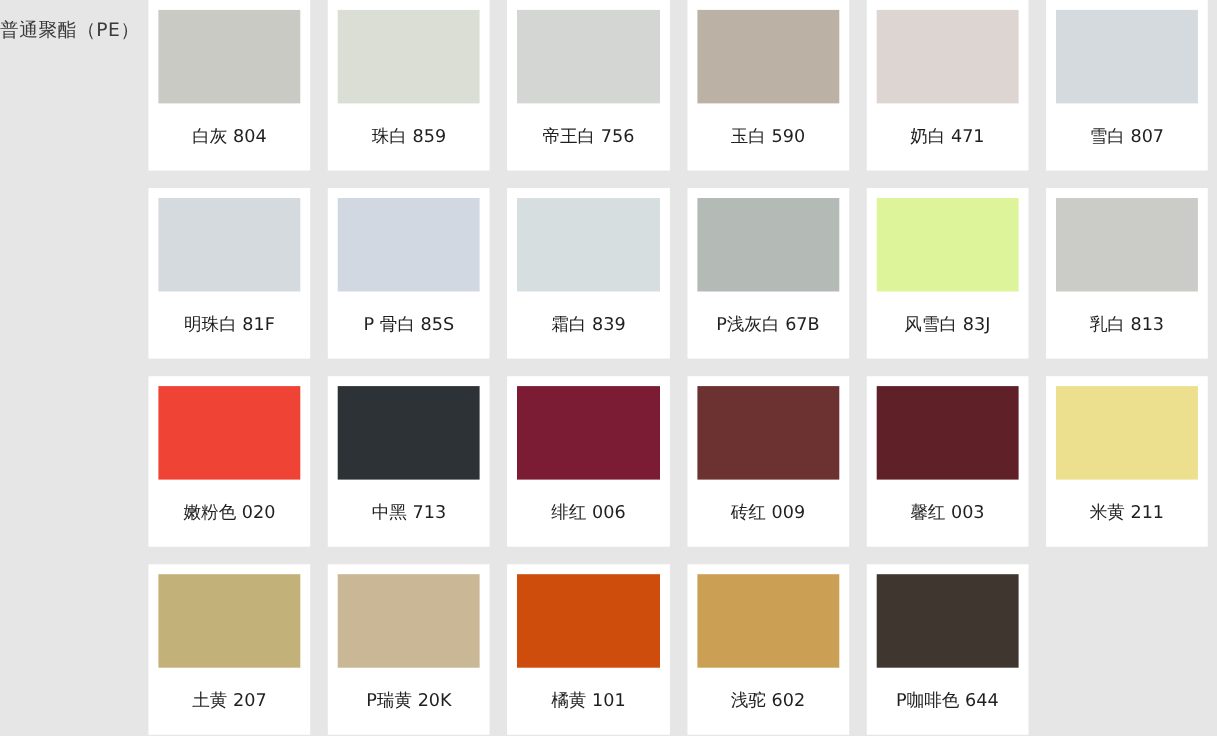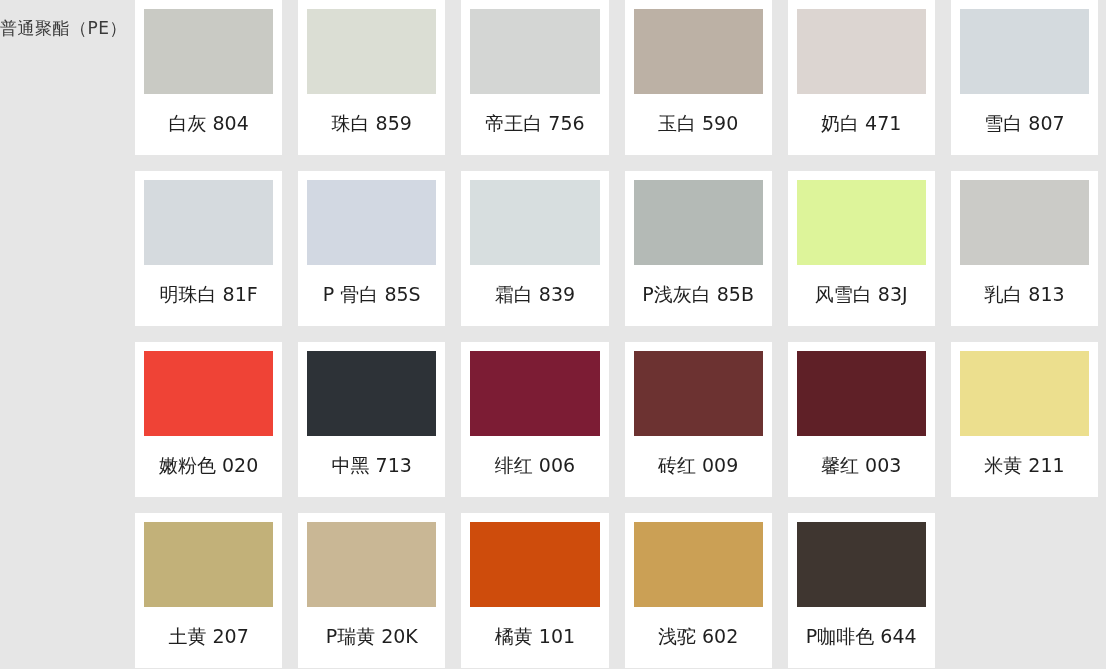--- a/index.html
+++ b/index.html
@@ -69,21 +69,21 @@
     height: 85px;
     flex: 0 0 85px;
     display: block;
   }
 
   .swatch-label {
     flex: 1 1 auto;
     display: flex;
     align-items: center;
     justify-content: center;
-    font-size: 19px;
+    font-size: 16px;
     font-weight: 400;
     color: #1f1f1f;
     line-height: 1;
     white-space: nowrap;
     padding-bottom: 2px;
   }
 </style>
 </head>
 <body>
 
@@ -125,21 +125,21 @@
       <div class="swatch-card">
         <div class="swatch-color" style="background: rgb(210, 216, 226);"></div>
         <div class="swatch-label">P 骨白 85S</div>
       </div>
       <div class="swatch-card">
         <div class="swatch-color" style="background: rgb(215, 222, 223);"></div>
         <div class="swatch-label">霜白 839</div>
       </div>
       <div class="swatch-card">
         <div class="swatch-color" style="background: rgb(180, 186, 182);"></div>
-        <div class="swatch-label">P浅灰白 85B</div>
+        <div class="swatch-label">P浅灰白 67B</div>
       </div>
       <div class="swatch-card">
         <div class="swatch-color" style="background: rgb(221, 244, 154);"></div>
         <div class="swatch-label">风雪白 83J</div>
       </div>
       <div class="swatch-card">
         <div class="swatch-color" style="background: rgb(203, 203, 199);"></div>
         <div class="swatch-label">乳白 813</div>
       </div>
       <div class="swatch-card">

